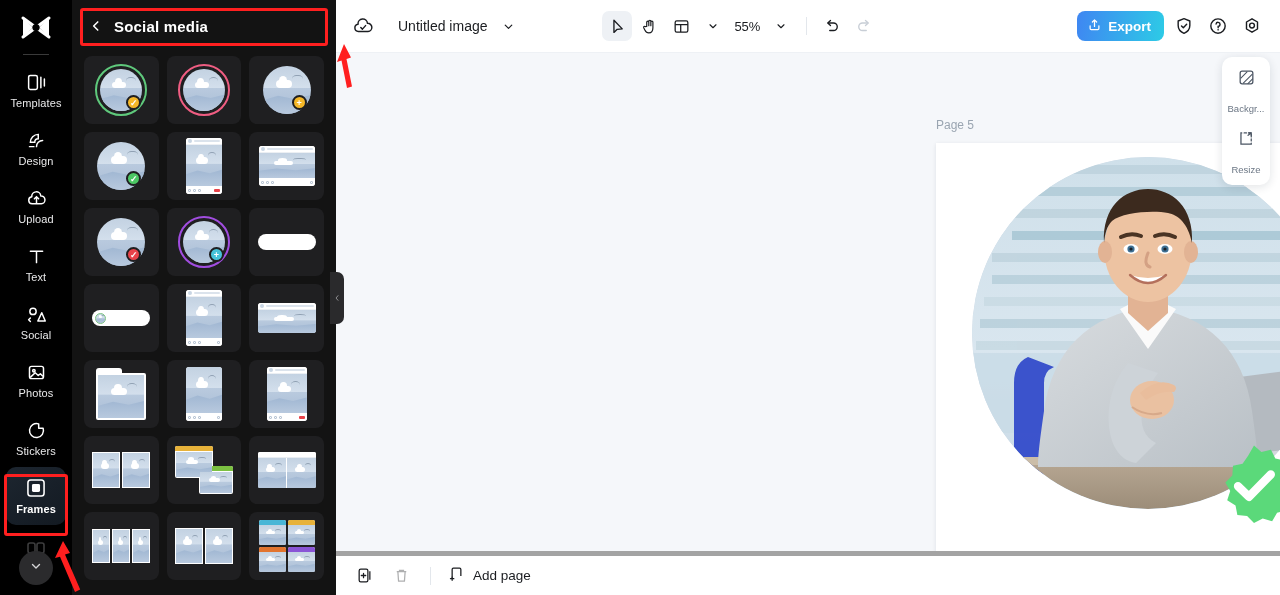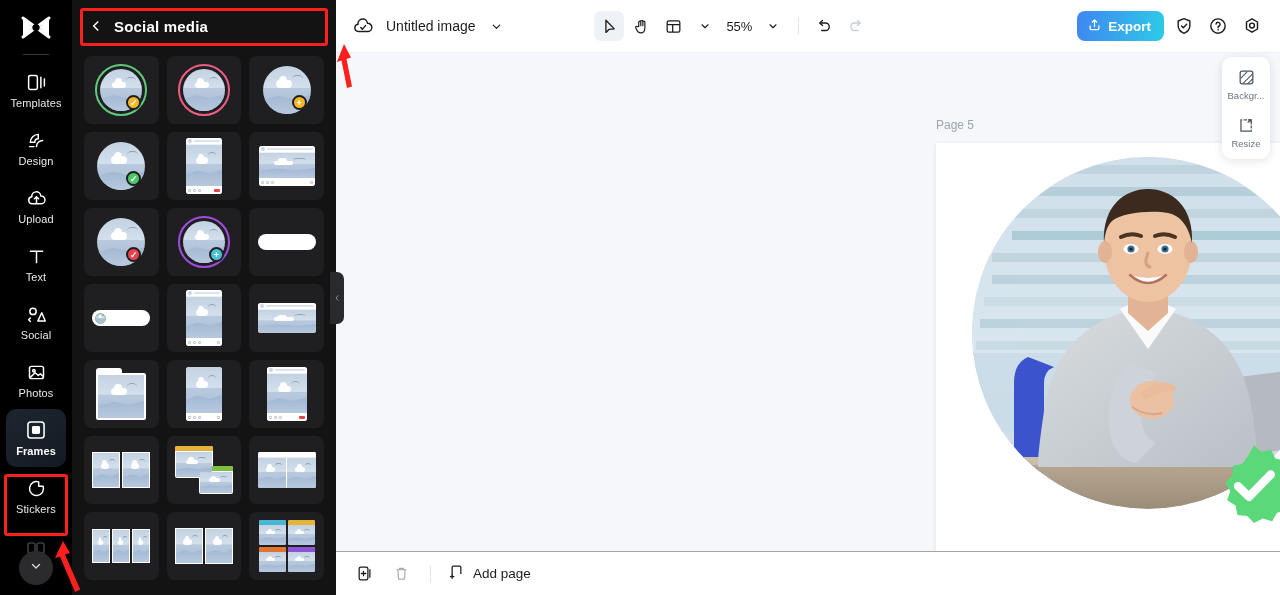--- a/index.html
+++ b/index.html
@@ -118,21 +118,21 @@
     display:flex; align-items:center; justify-content:center; cursor: pointer; z-index: 6;
   }
 
   
   .main { flex: 1 1 auto; height:595px; display:flex; flex-direction:column; background:#f5f7fa; position:relative; }
   .topbar {
     height: 53px; flex:0 0 53px; background:#fff; display:flex; align-items:center;
     padding: 0 14px; gap: 8px; border-bottom: 1px solid #eef1f5;
   }
   .tb-cloud { width:26px;height:26px; display:flex;align-items:center;justify-content:center; cursor:pointer;}
-  .tb-title { font-size:14px; color:#1b1d21; margin-left:2px; }
+  .tb-title { font-size:14px; color:#1b1d21; margin-left:14px; }
   .tb-chev { width:18px;height:18px; display:flex;align-items:center;justify-content:center; cursor:pointer; margin-left:4px;}
   .tb-center { display:flex; align-items:center; gap:2px; margin-left:auto; margin-right:auto; }
   .tb-btn { width:30px;height:30px;border-radius:7px; display:flex;align-items:center;justify-content:center; cursor:pointer;}
   .tb-btn.sel { background:#eef1f5; }
   .tb-zoom { font-size:13px; color:#1b1d21; padding:0 4px; }
   .tb-div { width:1px; height:18px; background:#e3e7ec; margin:0 8px; }
   .tb-right { display:flex; align-items:center; gap:6px; margin-left:auto;padding-left:36px; }
   .export {
     height:30px; padding:0 13px 0 10px; border-radius:8px; border:none; cursor:pointer;
     background: linear-gradient(100deg,#3f86f2 0%,#2dcbe6 100%);
@@ -156,27 +156,27 @@
     overflow:hidden; background:#cfdbe6;
   }
   .verify-badge { position:absolute; left:276px; top:300px; width:84px; height:84px; }
 
   
   .rpanel {
     position:absolute; right:10px; top:4px; width:48px;
     background:#fff; border-radius:10px; box-shadow:0 2px 10px rgba(20,30,50,.12);
     padding:10px 0; display:flex; flex-direction:column; align-items:center; gap:14px;
   }
-  .rp-item { display:flex; flex-direction:column; align-items:center; gap:3px; cursor:pointer; width:100%; }
+  .rp-item { display:flex; flex-direction:column; align-items:center; gap:16px; cursor:pointer; width:100%; }
   .rp-ico { width:20px;height:20px; display:flex;align-items:center;justify-content:center;}
   .rp-lab { font-size:9.5px; color:#6b7684; max-width:44px; text-align:center; overflow:hidden; white-space:nowrap; }
 
   
   .bottombar {
-    height:44px; flex:0 0 44px; background:#fff; border-top:1px solid #a3a3a3;
+    height:44px; flex:0 0 44px; background:#fff; border-top:5px solid #a3a3a3;
     display:flex; align-items:center; padding:0 16px; gap:10px;
   }
   .bb-btn { width:26px;height:26px;display:flex;align-items:center;justify-content:center;cursor:pointer;}
   .bb-btn.dis { opacity:.35; cursor:default; }
   .bb-div { width:1px;height:18px;background:#e3e7ec; margin:0 6px;}
   .bb-add { display:flex; align-items:center; gap:7px; cursor:pointer; font-size:13.5px; color:#1b1d21;}
   .bb-right { margin-left:auto; display:flex; align-items:center; gap:12px; }
   .bb-pages { font-size:13px; color:#1b1d21; min-width:26px; text-align:center; }
 
   
@@ -255,37 +255,37 @@
         <span class="ri-ico">
           <svg width="21" height="21" viewBox="0 0 24 24" fill="none" stroke="#fff" stroke-width="1.7">
             <rect x="4" y="5" width="16" height="14" rx="2.4"></rect>
             <circle cx="9" cy="10" r="1.4"></circle>
             <path d="M5.5 17 L10.5 12.3 L14 15.4 L16.4 13.4 L19 16" stroke-linecap="round" stroke-linejoin="round"></path>
           </svg>
         </span>
         <span class="ri-lab">Photos</span>
       </div>
 
+      <div class="rail-item">
+        <span class="ri-ico">
+          <svg width="21" height="21" viewBox="0 0 24 24" fill="none" stroke="#fff" stroke-width="1.7">
+            <path d="M14.5 4.4 A8 8 0 1 0 19.6 9.5 L14.5 9.5 Z" stroke-linejoin="round"></path>
+          </svg>
+        </span>
+        <span class="ri-lab">Stickers</span>
+      </div>
+
       <div class="rail-item active">
         <span class="ri-ico">
           <svg width="22" height="22" viewBox="0 0 24 24" fill="none" stroke="#fff" stroke-width="1.7">
             <rect x="3.2" y="3.2" width="17.6" height="17.6" rx="3"></rect>
             <rect x="7.6" y="7.6" width="8.8" height="8.8" rx="1.6" fill="#fff" stroke="none"></rect>
           </svg>
         </span>
         <span class="ri-lab">Frames</span>
-      </div>
-
-      <div class="rail-item">
-        <span class="ri-ico">
-          <svg width="21" height="21" viewBox="0 0 24 24" fill="none" stroke="#fff" stroke-width="1.7">
-            <path d="M14.5 4.4 A8 8 0 1 0 19.6 9.5 L14.5 9.5 Z" stroke-linejoin="round"></path>
-          </svg>
-        </span>
-        <span class="ri-lab">Stickers</span>
       </div>
     </div>
 
     <div class="rail-more-ghost">
       <svg width="20" height="14" viewBox="0 0 20 14" fill="none" stroke="#7a7a7c" stroke-width="1.6">
         <rect x="2" y="2" width="7" height="10" rx="2"></rect>
           <rect x="11" y="2" width="7" height="10" rx="2"></rect>
       </svg>
     </div>
     <div class="rail-more">

